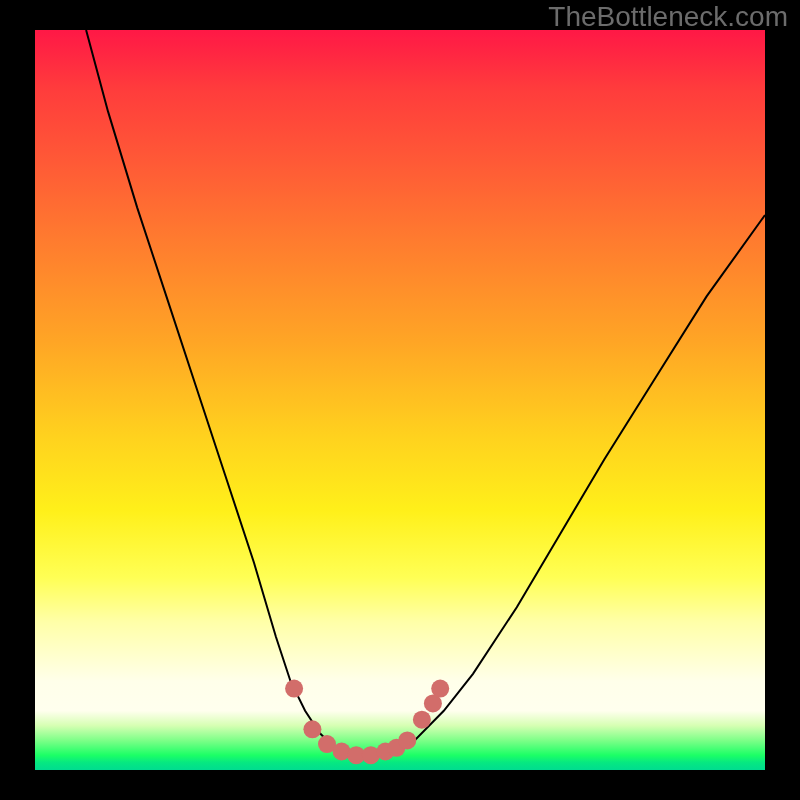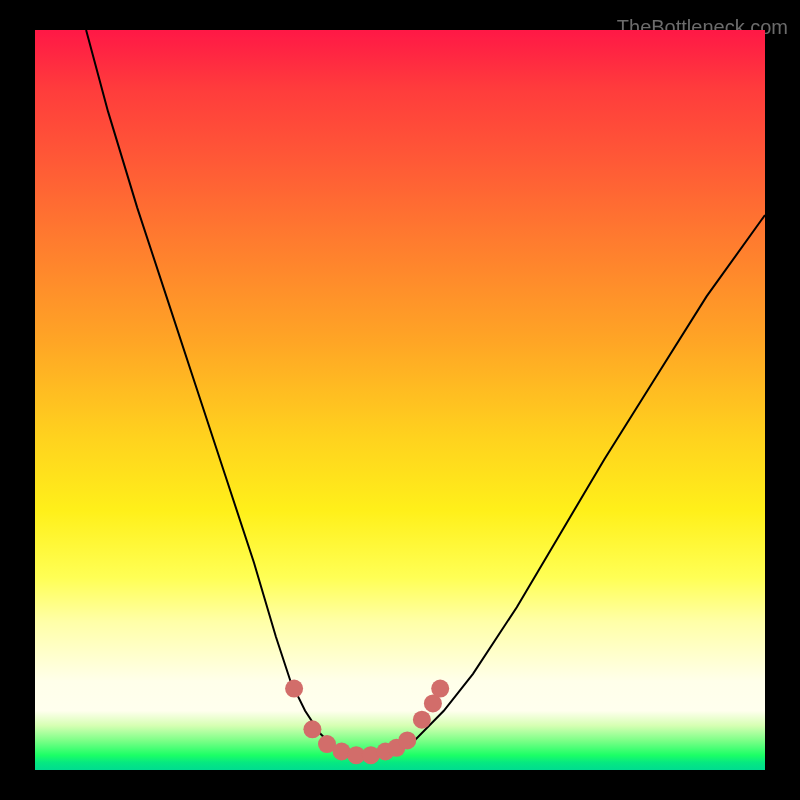--- a/index.html
+++ b/index.html
@@ -31,24 +31,24 @@
       #ffffee 92%,
       #d6ffb3 94%,
       #7dff88 96%,
       #1cff66 98%,
       #06e881 99%,
       #00dc90 100%
     );
   }
   .watermark {
     position: absolute;
-    top: 16px;
+    top: 1px;
     right: 12px;
     color: #6c6c6c;
-    font-size: 20px;
+    font-size: 28px;
     font-weight: 500;
   }
   svg.curve {
     position: absolute;
     left: 0;
     top: 0;
     width: 730px;
     height: 740px;
     overflow: visible;
   }

